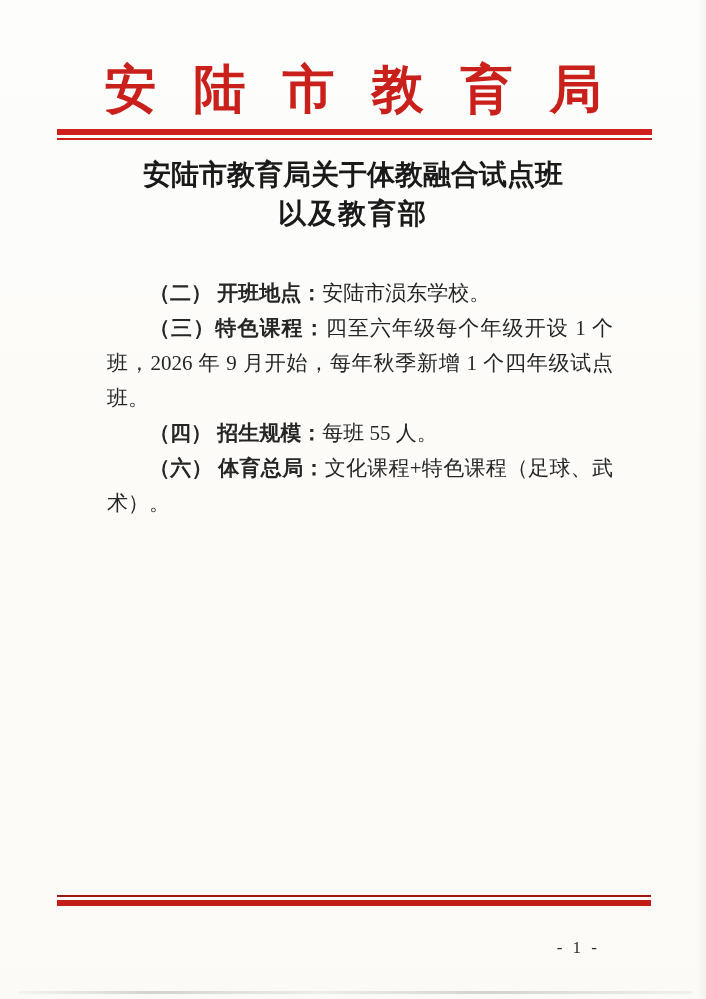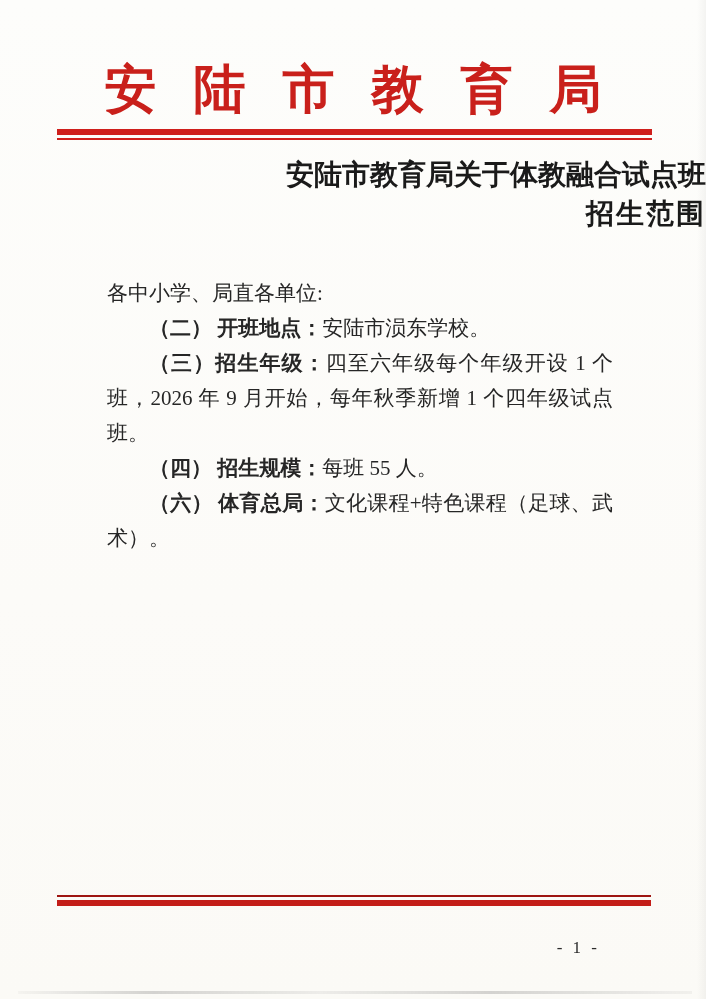--- a/index.html
+++ b/index.html
@@ -48,21 +48,21 @@
     height: 2px;
     background: #cf1f1c;
   }
 
   
   .notice-title {
     position: absolute;
     top: 155px;
     left: 0;
     width: 100%;
-    text-align: right;
+    text-align: center;
     font-size: 28px;
     line-height: 39px;
     font-weight: 700;
     color: #1a1a1a;
   }
   .notice-title .line2 {
     letter-spacing: 2px;
   }
 
   
@@ -148,36 +148,35 @@
 
   <div class="agency-header">安 陆 市 教 育 局</div>
 
   <div class="header-rule">
     <div class="thick"></div>
     <div class="thin"></div>
   </div>
 
   <div class="notice-title">
     <div class="line1">安陆市教育局关于体教融合试点班</div>
-    <div class="line2">招生范围</div>
+    <div class="line2">以及教育部</div>
   </div>
 
   <div class="body-block">
 
-    <p class="salutation">各中小学、局直各单位:</p>
 
 
 
 
     <p class="indent">
       <span class="item-num">（二） </span><span class="item-label">开班地点：</span><span class="item-text">安陆市涢东学校。</span>
     </p>
 
     <p class="indent">
-      <span class="item-num">（三）</span><span class="item-label">招生年级：</span><span class="item-text">四至六年级每个年级开设 1 个班，2026 年 9 月开始，每年秋季新增 1 个四年级试点班。</span>
+      <span class="item-num">（三）</span><span class="item-label">特色课程：</span><span class="item-text">四至六年级每个年级开设 1 个班，2026 年 9 月开始，每年秋季新增 1 个四年级试点班。</span>
     </p>
 
     <p class="indent">
       <span class="item-num">（四） </span><span class="item-label">招生规模：</span><span class="item-text">每班 55 人。</span>
     </p>
 
 
     <p class="indent">
       <span class="item-num">（六） </span><span class="item-label">体育总局：</span><span class="item-text">文化课程+特色课程（足球、武术）。</span>
     </p>

